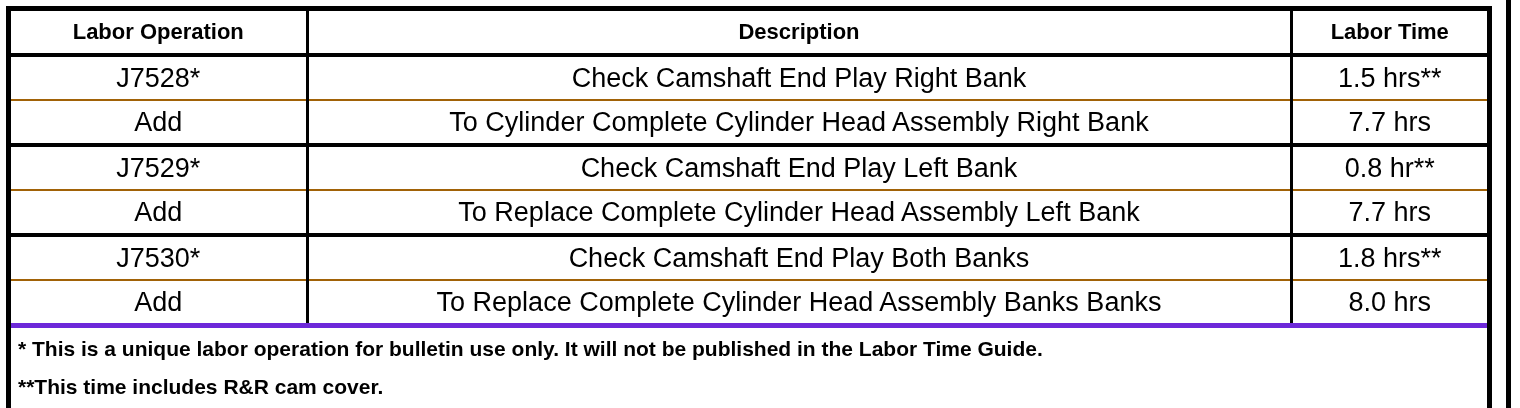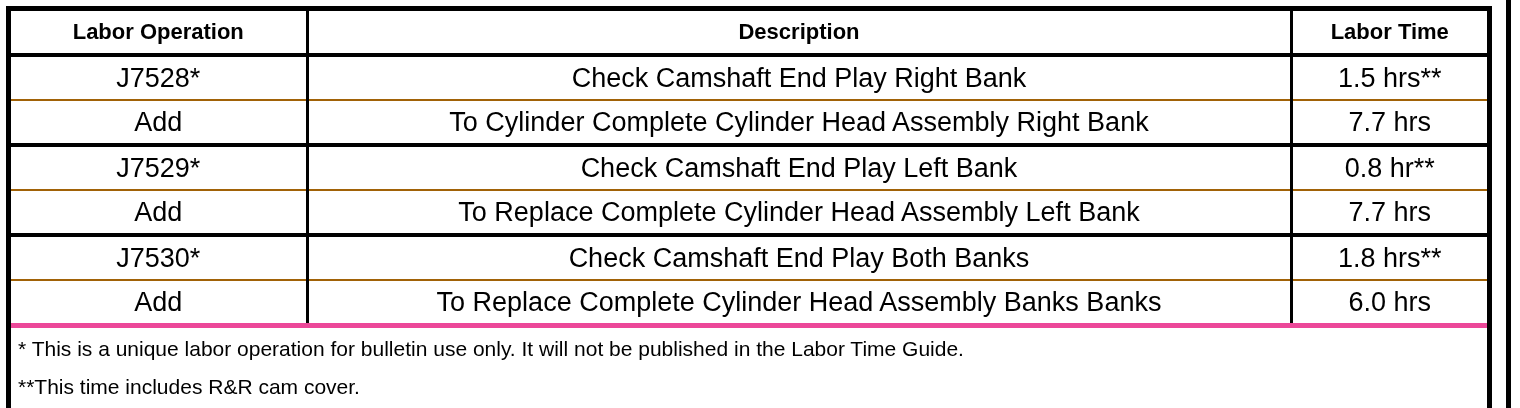--- a/index.html
+++ b/index.html
@@ -78,22 +78,23 @@
 
   
   .vline-l { border-left: 3px solid #000000; }
 
   
   tr.rule-thick > td { border-top: 4px solid #000000; }
   tr.rule-thin  > td { border-top: 2px solid #a16207; }
 
   
   .footnotes {
-    border-top: 5px solid #ec4899;
+    border-top: 5px solid #6d28d9;
     padding: 0;
+    font-weight: bold;
   }
   .footnote {
     font-size: 21px;
     line-height: 1.25;
     padding: 6px 0 6px 7px;
     white-space: nowrap;
   }
   .footnote.first { padding-top: 8px; padding-bottom: 10px; }
   .footnote.second { padding-top: 2px; padding-bottom: 8px; }
 </style>
@@ -140,21 +141,21 @@
           <td class="cell vline-l">7.7 hrs</td>
         </tr>
         <tr class="rule-thick">
           <td class="cell">J7530*</td>
           <td class="cell vline-l">Check Camshaft End Play Both Banks</td>
           <td class="cell vline-l">1.8 hrs**</td>
         </tr>
         <tr class="rule-thin">
           <td class="cell">Add</td>
           <td class="cell vline-l">To Replace Complete Cylinder Head Assembly Banks Banks</td>
-          <td class="cell vline-l">6.0 hrs</td>
+          <td class="cell vline-l">8.0 hrs</td>
         </tr>
 
         <tr>
           <td class="footnotes" colspan="3">
             <div class="footnote first">* This is a unique labor operation for bulletin use only. It will not be published in the Labor Time Guide.</div>
             <div class="footnote second">**This time includes R&amp;R cam cover.</div>
           </td>
         </tr>
       </tbody>
     </table>

